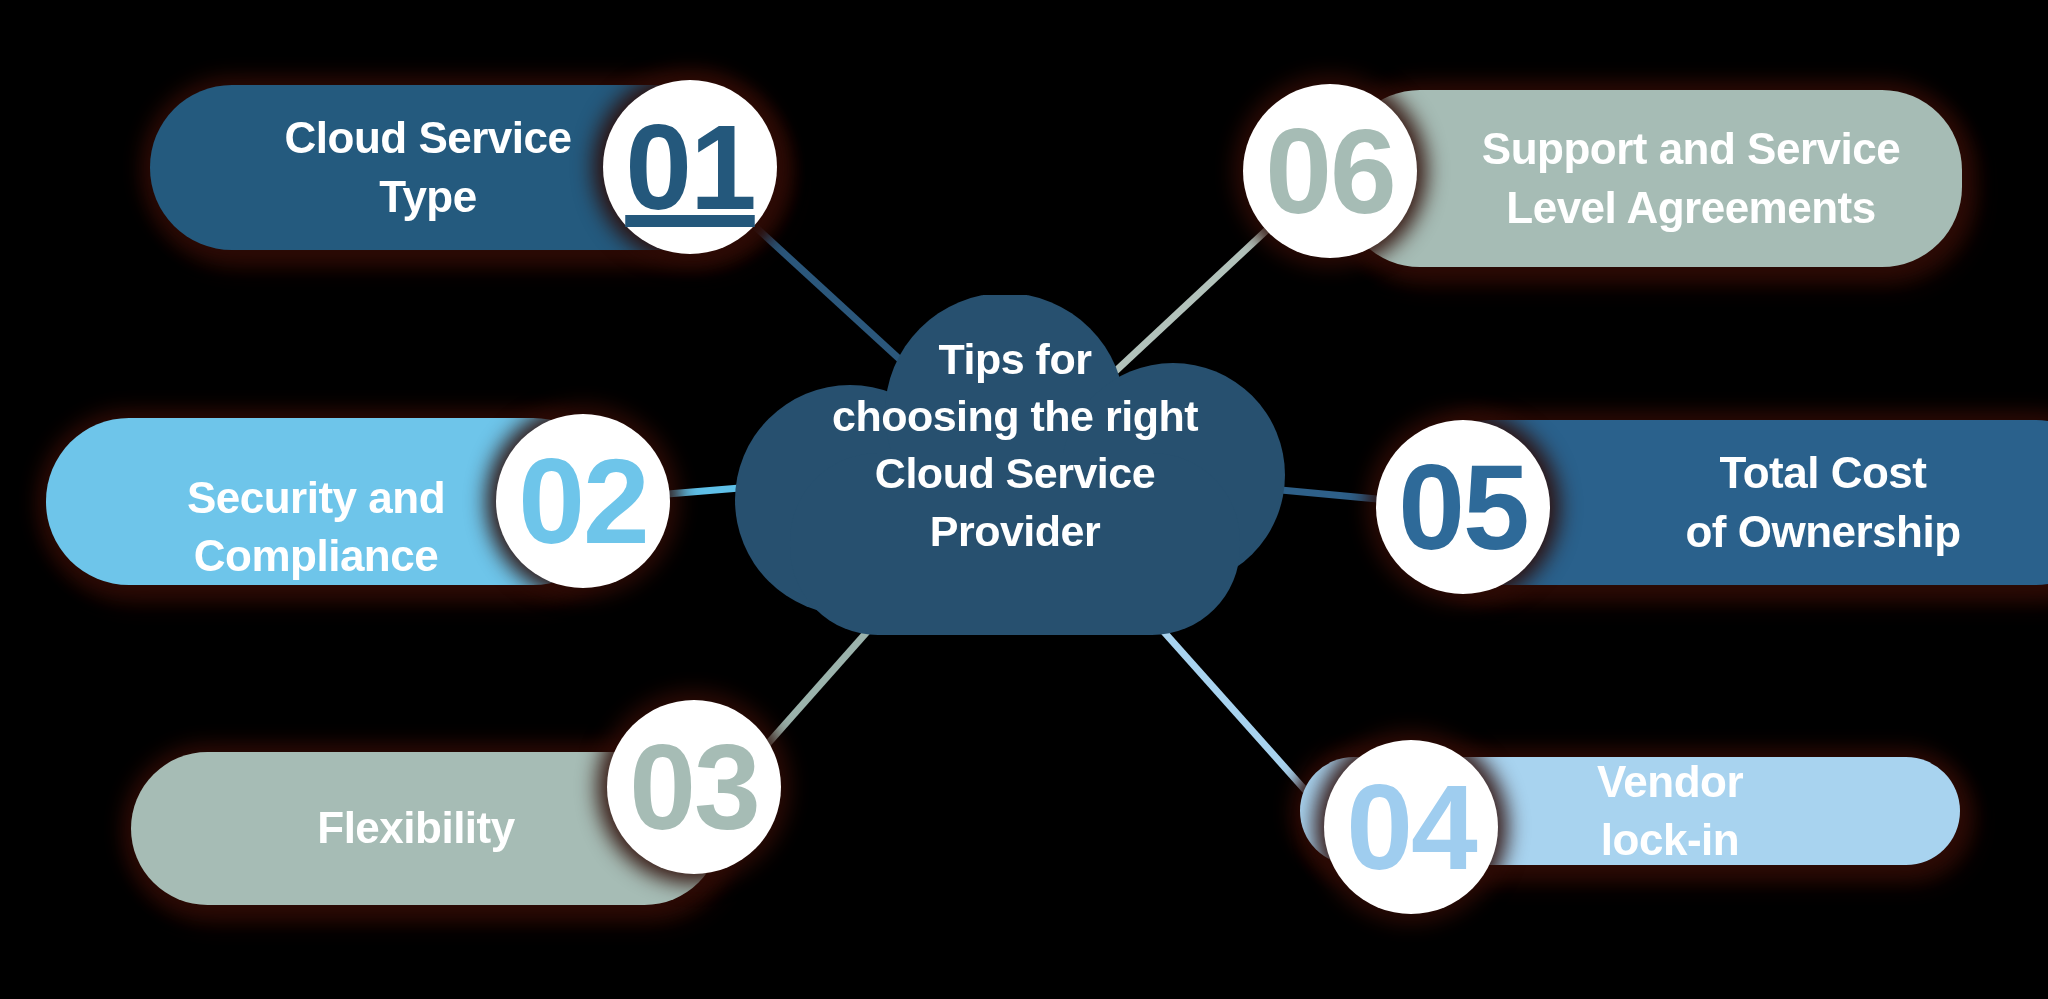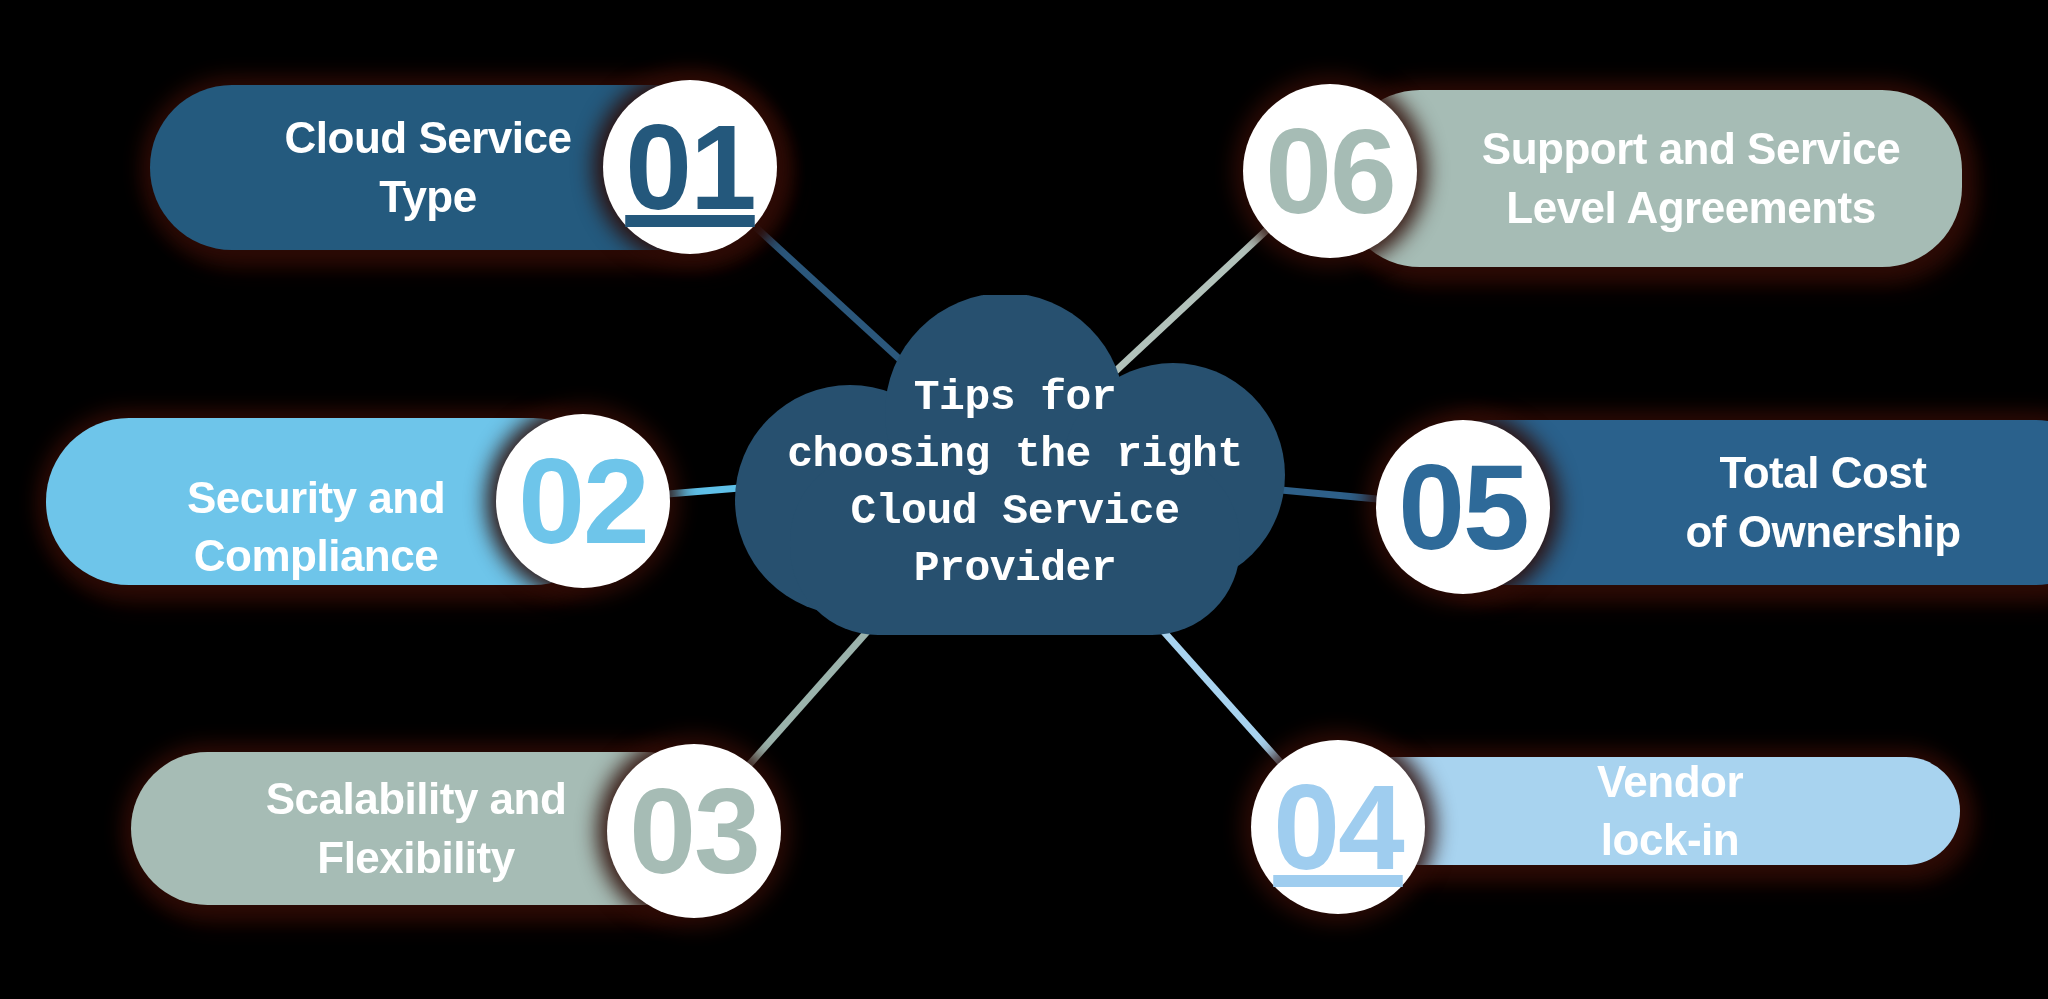--- a/index.html
+++ b/index.html
@@ -9,23 +9,23 @@
     font-family:"Liberation Sans", sans-serif;
   }
   .canvas{position:absolute;inset:0;}
   
   .lines-svg{position:absolute;left:0;top:0;z-index:0;}
   
   .cloud-wrap{position:absolute;left:715px;top:295px;width:600px;height:340px;z-index:1;}
   .cloud-svg{position:absolute;left:0;top:0;}
   .cloud-text{
     position:absolute;inset:0;display:flex;flex-direction:column;
-    align-items:center;justify-content:center;padding-top:36px;
+    align-items:center;padding-top:36px;
     color:#fff;font-weight:700;font-size:43px;line-height:1.33;
-    letter-spacing:-0.5px;text-align:center;font-family:Liberation Mono, monospace;
+    letter-spacing:-0.5px;text-align:center;
   }
   
   .item{position:absolute;inset:0;pointer-events:none;}
   .pill{
     position:absolute;z-index:2;background:var(--pill);
     display:flex;flex-direction:column;justify-content:center;
     box-shadow:0 0 20px 9px var(--shadow), 8px 12px 26px 4px var(--shadow);
   }
   .label{
     color:#fff;font-weight:700;font-size:44px;line-height:1.32;
@@ -88,37 +88,36 @@
       </div>
     </div>
     <div class="badge" style="left:496px;top:414px;">
       <span>02</span>
     </div>
   </div>
 
   <div class="item" style="--pill: #a6bcb5; --num: #a6bcb5;">
     <div class="pill" style="left:131px;top:752px;width:570px;height:153px;border-radius:77px;padding-right:20px;">
       <div class="label" style="color: rgb(255, 255, 255);">
-        <span>Scalability and</span>
         <span>Flexibility</span>
       </div>
     </div>
-    <div class="badge" style="left:607px;top:744px;">
+    <div class="badge" style="left:607px;top:700px;">
       <span>03</span>
     </div>
   </div>
 
   <div class="item" style="--pill: #a8d3ef; --num: #9fcdef;">
     <div class="pill" style="left:1300px;top:757px;width:580px;height:108px;border-radius:74px;padding-left:80px;">
       <div class="label" style="color: rgb(255, 255, 255);">
         <span>Vendor</span>
         <span>lock-in</span>
       </div>
     </div>
-    <div class="badge" style="left:1251px;top:740px;text-decoration:underline;">
+    <div class="badge" style="left:1324px;top:740px;">
       <span>04</span>
     </div>
   </div>
 
   <div class="item" style="--pill: #2a618c; --num: #2e6a99;">
     <div class="pill" style="left:1408px;top:420px;width:590px;height:165px;border-radius:82px;padding-left:120px;">
       <div class="label" style="color: rgb(255, 255, 255);">
         <span>Total Cost</span>
         <span>of Ownership</span>
       </div>

